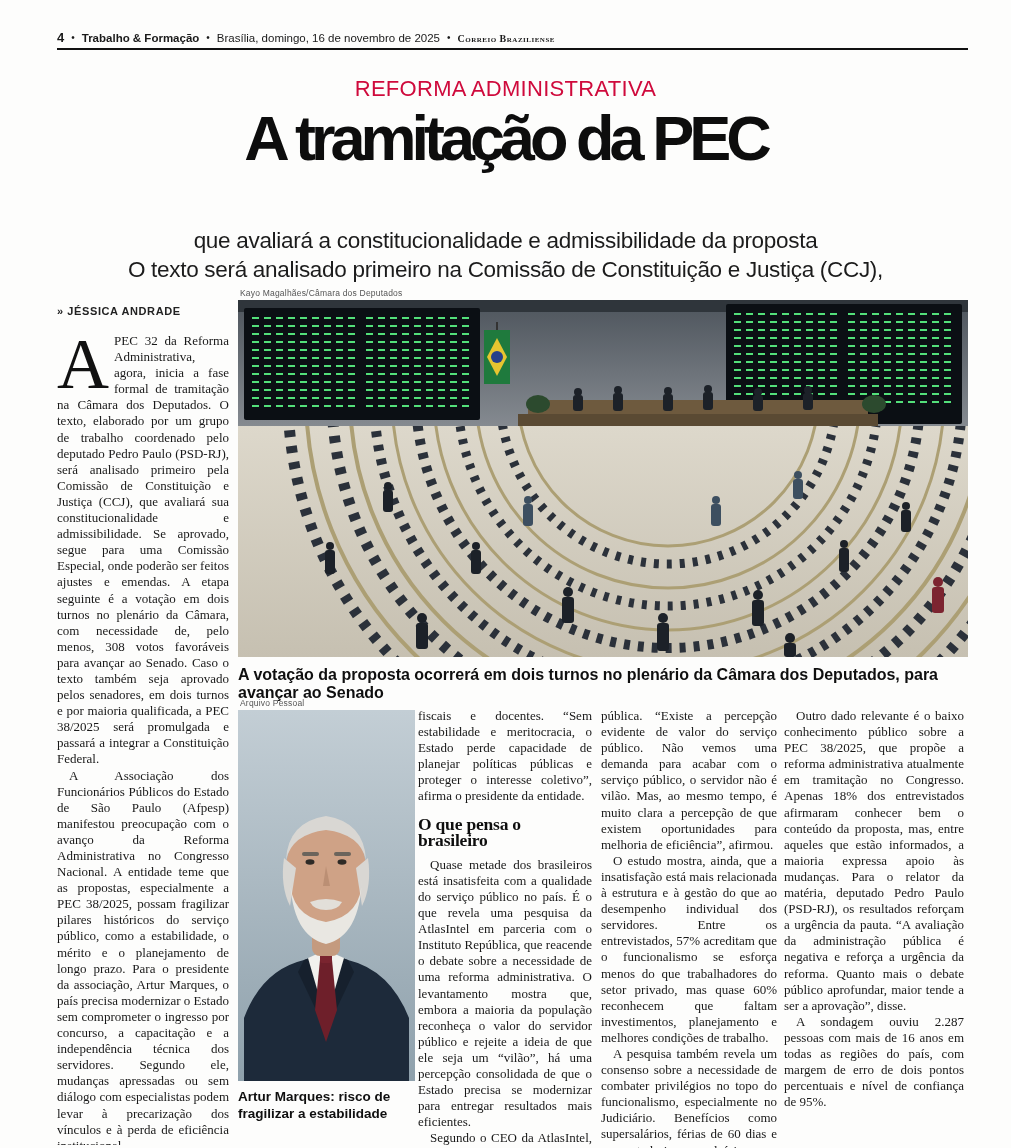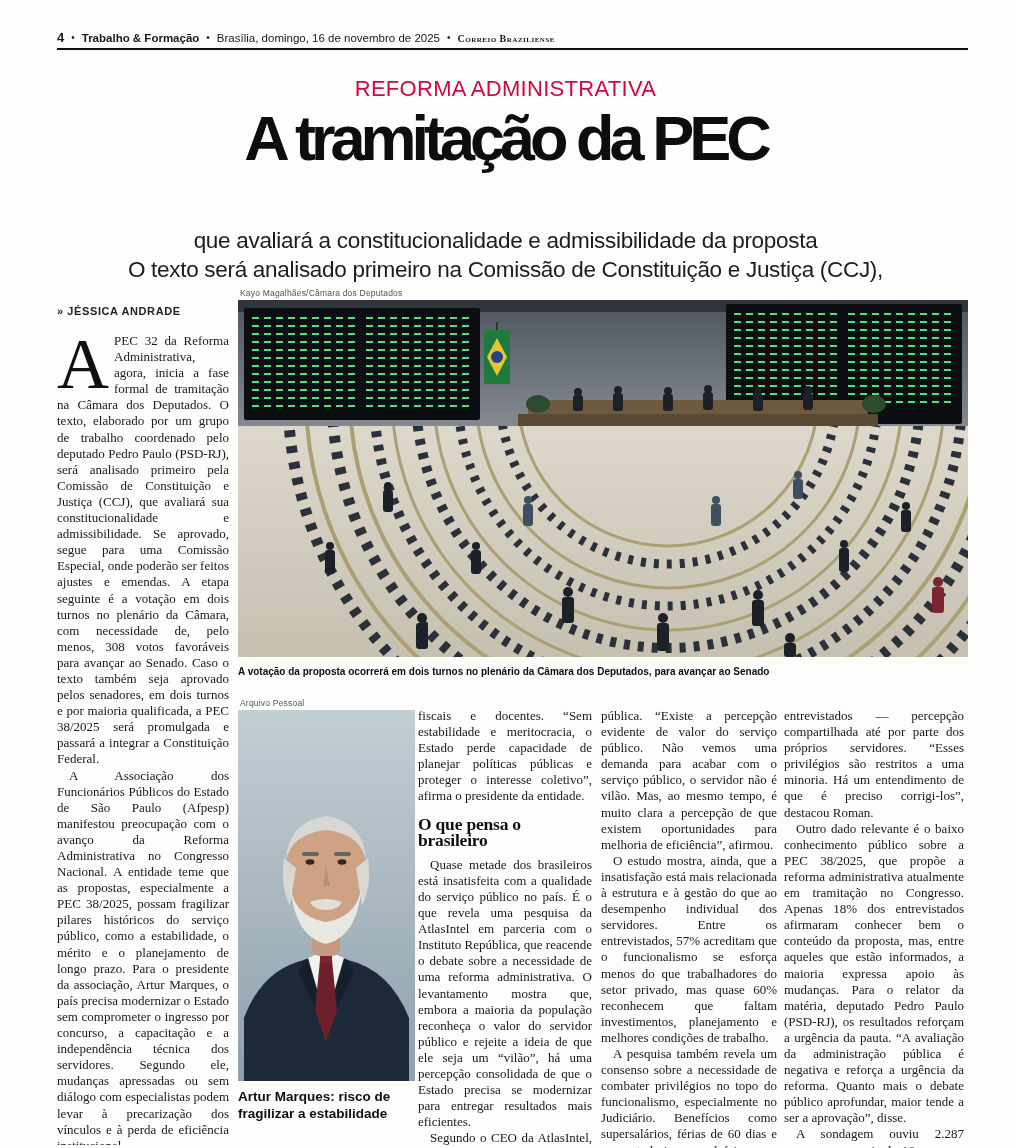--- a/index.html
+++ b/index.html
@@ -93,21 +93,21 @@
   }
   .credit-plenary { left: 240px; top: 288px; }
   .credit-portrait { left: 240px; top: 698px; }
   figure.photo { position: absolute; }
   .photo-plenary { left: 238px; top: 300px; width: 730px; height: 357px; }
   .photo-portrait { left: 238px; top: 710px; width: 177px; height: 371px; }
   figure.photo svg { display: block; width: 100%; height: 100%; }
   .caption-plenary {
     position: absolute; left: 238px; top: 666px; width: 730px;
     font-family: "Liberation Sans", sans-serif;
-    font-weight: bold; font-size: 10px; color: #0f0f0f;
+    font-weight: bold; font-size: 16px; color: #0f0f0f;
   }
   .caption-portrait {
     position: absolute; left: 238px; top: 1089px; width: 177px;
     font-family: "Liberation Sans", sans-serif;
     font-weight: bold; font-size: 13.5px; line-height: 1.25; color: #0f0f0f;
     text-align: left;
   }
 </style>
 </head>
 <body>
@@ -350,18 +350,17 @@
     <p class="indent">Segundo o CEO da AtlasIntel, Andrei Roman, os dados apontam para uma visão crítica, mas construtiva, sobre a administração</p>
   </div>
 
   <div class="col col-4">
     <p>pública. “Existe a percepção evidente de valor do serviço público. Não vemos uma demanda para acabar com o serviço público, o servidor não é vilão. Mas, ao mesmo tempo, é muito clara a percepção de que existem oportunidades para melhoria de eficiência”, afirmou.</p>
     <p class="indent">O estudo mostra, ainda, que a insatisfação está mais relacionada à estrutura e à gestão do que ao desempenho individual dos servidores. Entre os entrevistados, 57% acreditam que o funcionalismo se esforça menos do que trabalhadores do setor privado, mas quase 60% reconhecem que faltam investimentos, planejamento e melhores condições de trabalho.</p>
     <p class="indent">A pesquisa também revela um consenso sobre a necessidade de combater privilégios no topo do funcionalismo, especialmente no Judiciário. Benefícios como supersalários, férias de 60 dias e aposentadoria compulsória como forma de punição são vistos como injustos pela ampla maioria dos</p>
   </div>
 
   <div class="col col-5">
-    <p>entrevistados — percepção compartilhada até por parte dos próprios servidores. “Esses privilégios são restritos a uma minoria. Há um entendimento de que é preciso corrigi-los”, destacou Roman.</p>
     <p class="indent">Outro dado relevante é o baixo conhecimento público sobre a PEC 38/2025, que propõe a reforma administrativa atualmente em tramitação no Congresso. Apenas 18% dos entrevistados afirmaram conhecer bem o conteúdo da proposta, mas, entre aqueles que estão informados, a maioria expressa apoio às mudanças. Para o relator da matéria, deputado Pedro Paulo (PSD-RJ), os resultados reforçam a urgência da pauta. “A avaliação da administração pública é negativa e reforça a urgência da reforma. Quanto mais o debate público aprofundar, maior tende a ser a aprovação”, disse.</p>
     <p class="indent">A sondagem ouviu 2.287 pessoas com mais de 16 anos em todas as regiões do país, com margem de erro de dois pontos percentuais e nível de confiança de 95%.</p>
   </div>
 
 </div>
 
 </body></html>

